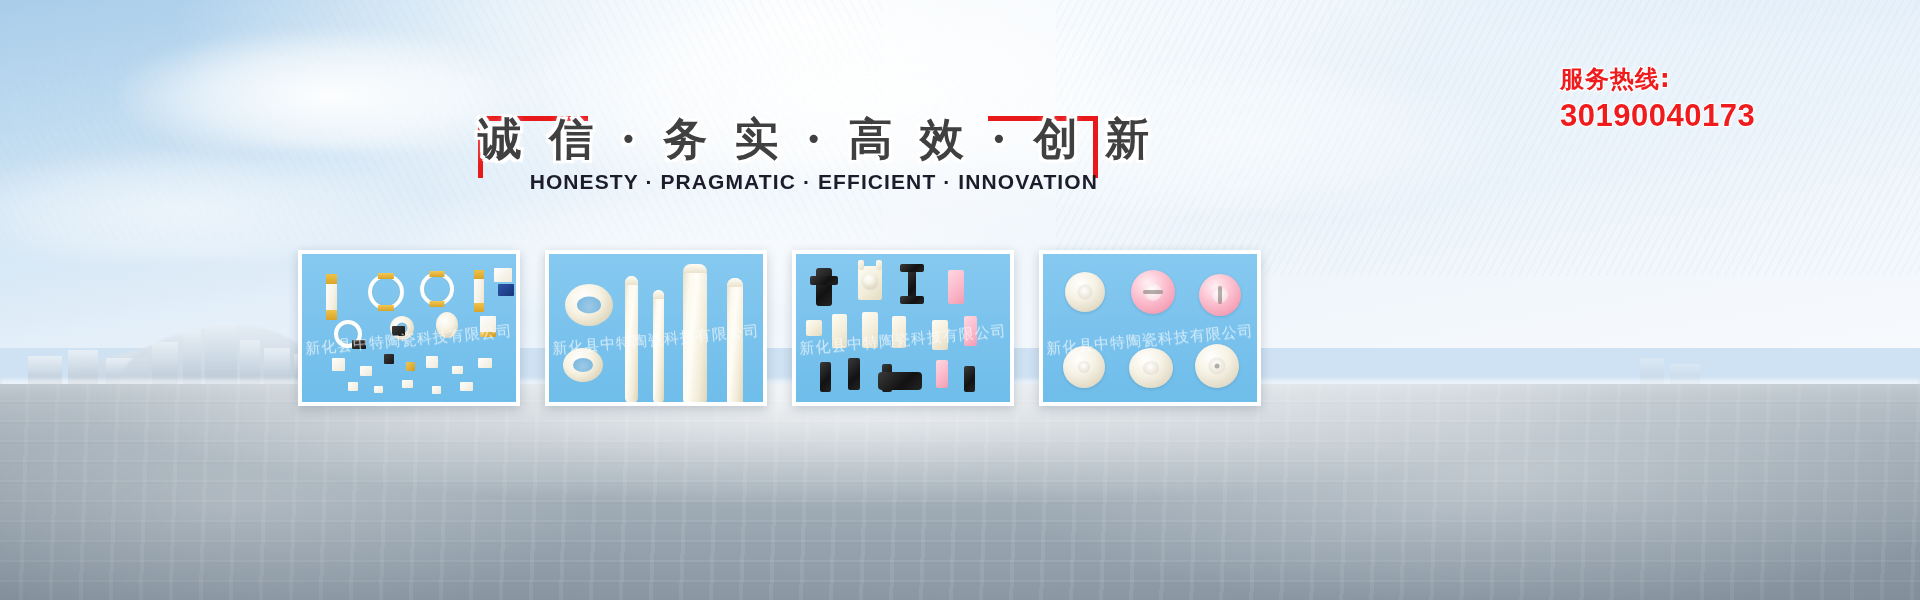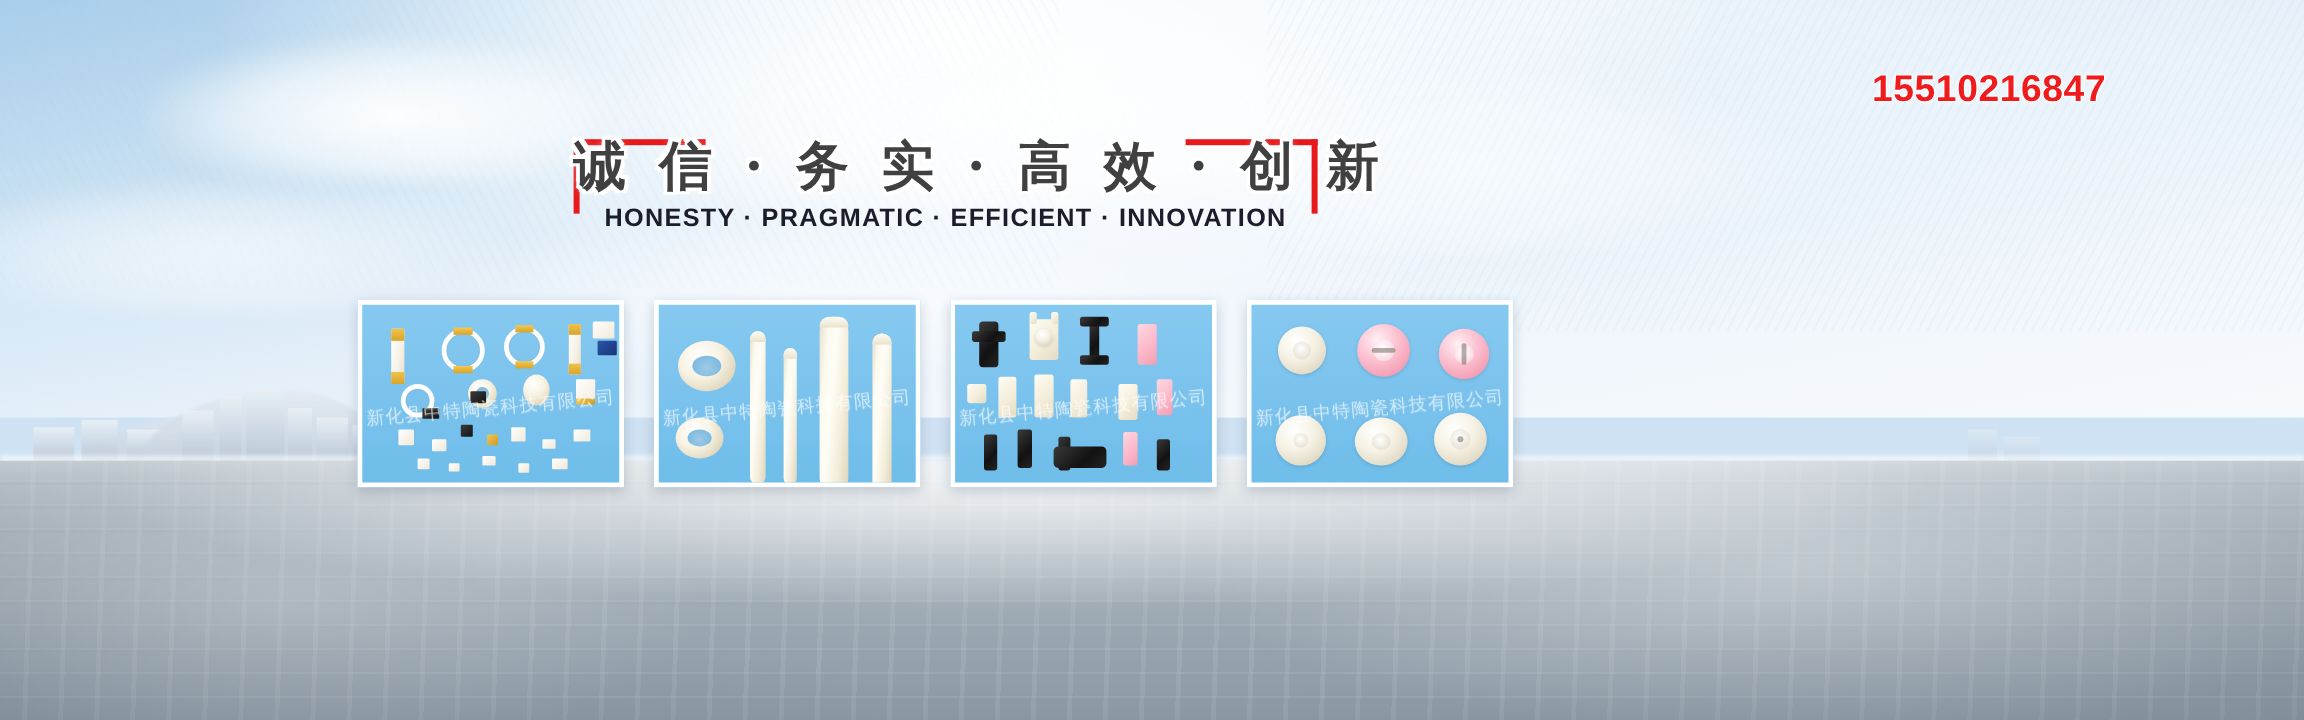--- a/index.html
+++ b/index.html
@@ -143,21 +143,21 @@
     white-space:nowrap;
     line-height:62px;
     text-shadow:
       2px 0 0 #fff, -2px 0 0 #fff, 0 2px 0 #fff, 0 -2px 0 #fff,
       2px 2px 0 #fff, -2px -2px 0 #fff, 2px -2px 0 #fff, -2px 2px 0 #fff,
       3px 3px 0 #fff, -3px 3px 0 #fff, 3px -3px 0 #fff, -3px -3px 0 #fff,
       0 0 8px rgba(255,255,255,.95);
   }
   .slogan-en {
     position:absolute; left:0; right:0; top:62px;
-    text-align:center;
+    text-align:right;
     font-family:"Liberation Sans", sans-serif;
     font-size:21px;
     font-weight:700;
     letter-spacing:1.1px;
     color:#1c1c2b;
     white-space:nowrap;
   }
 
   
   .right-block {
@@ -346,21 +346,22 @@
   <div class="ground-vignette"></div>
 
   <div class="slogan-wrap">
     <div class="bracket-left"></div>
     <div class="bracket-right"></div>
     <div class="slogan-cn">诚 信 · 务 实 · 高 效 · 创 新</div>
     <div class="slogan-en">HONESTY · PRAGMATIC · EFFICIENT · INNOVATION</div>
   </div>
 
   <div class="right-block">
-    <div class="rb-phone">15510216847</div>
+    <div class="rb-line2">服务热线:</div>
+    <div class="rb-phone">30190040173</div>
   </div>
 
   <div class="gallery">
 
     <div class="pcard">
       <div class="pcard-inner"></div>
 
       <div class="part p-bar g" style="left:24px;  top:20px; width:11px; height:46px;"></div>
       <div class="part p-ring" style="left:66px;  top:20px; width:36px; height:36px;">
         <div class="tab" style="top:-5px;"></div>

